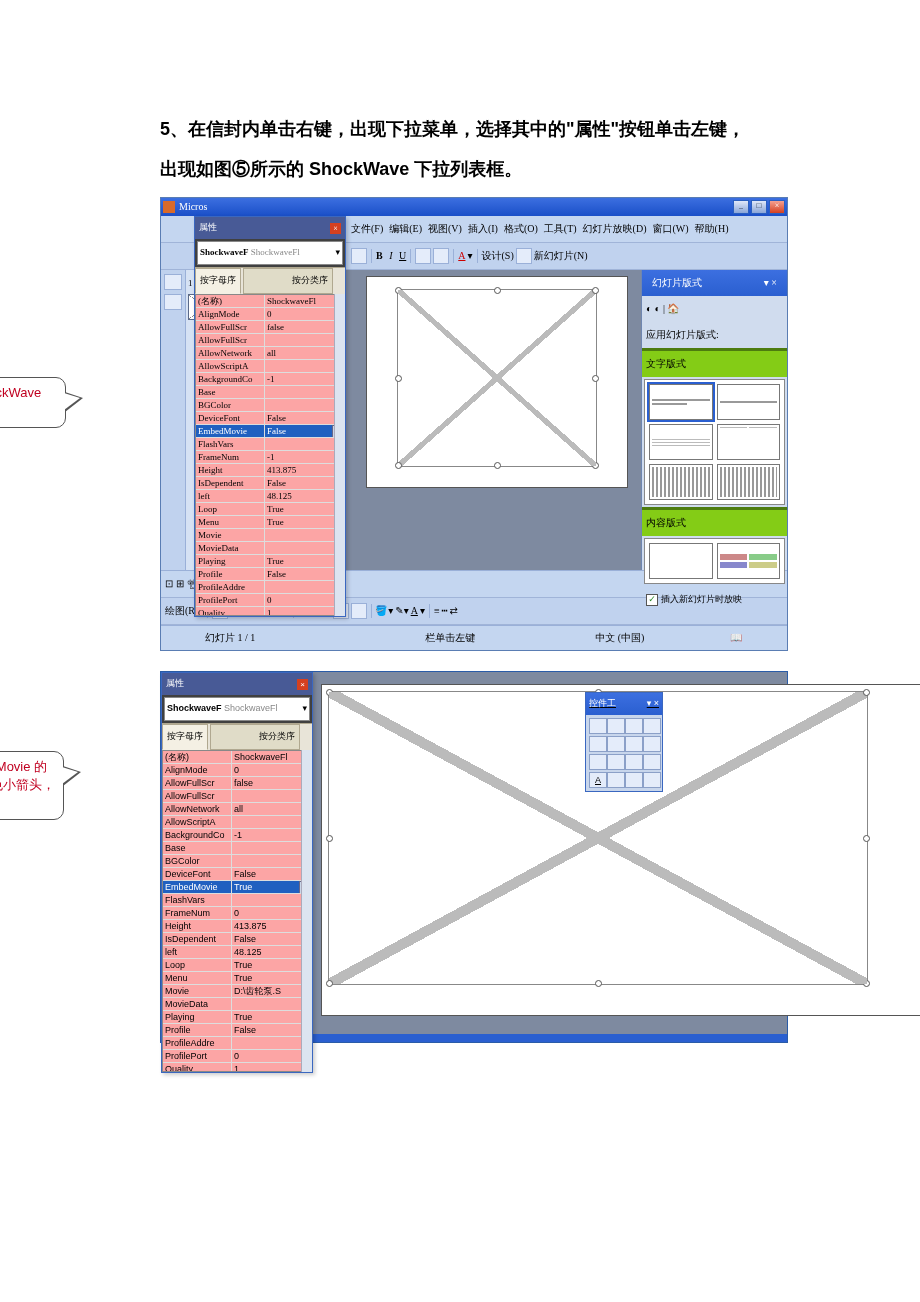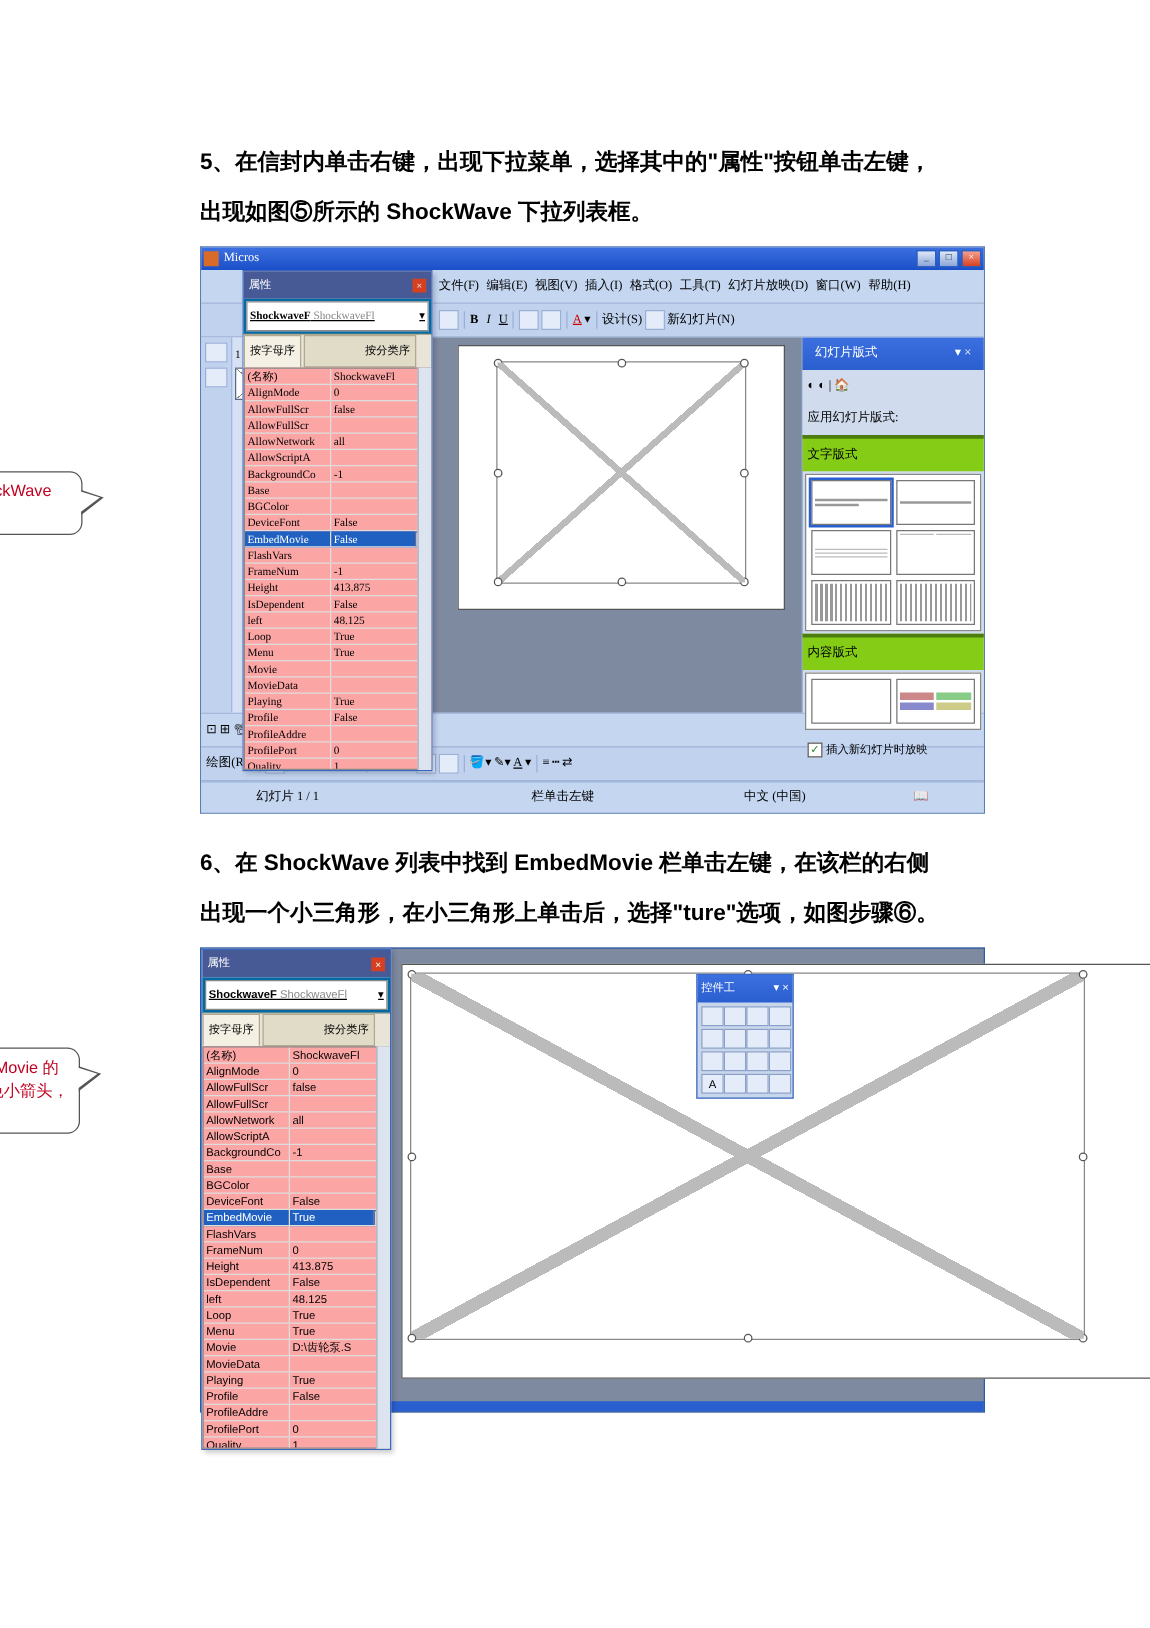--- a/index.html
+++ b/index.html
@@ -24,21 +24,21 @@
   .left-strip .ico { width:16px; height:14px; background:#e4ecfa; border:1px solid #9ab0d8; }
   .thumb-pane { width:32px; background:#d6e2f4; border-right:1px solid #9ab0d8; padding:4px 2px; }
   .thumb-slot { border:1px solid #5a6a8a; background:#fff; position:relative; height:24px; margin-bottom:4px; }
   .thumb-x::before, .thumb-x::after { content:""; position:absolute; inset:0; }
   .thumb-x::before { background:linear-gradient(to bottom right,transparent 49%,#888 49%,#888 51%,transparent 51%); }
   .thumb-x::after  { background:linear-gradient(to bottom left ,transparent 49%,#888 49%,#888 51%,transparent 51%); }
   
   .prop-window { position:absolute; top:0; left:33px; width:150px; background:#e8eef8; border:1px solid #3a67c0; box-shadow:2px 2px 4px rgba(0,0,0,.2); z-index:5; font-size:9px; }
   .prop-header { background:#485a96; color:#fff; padding:1px 4px; display:flex; justify-content:space-between; align-items:center; }
   .prop-header .x { width:11px; height:11px; background:#d54020; color:#fff; text-align:center; line-height:11px; font-size:8px; }
-  .prop-combo { padding:2px; background:#0369a1; border-bottom:1px solid #b0a890;text-decoration:underline; }
+  .prop-combo { padding:2px; background:#404040; border-bottom:1px solid #b0a890; }
   .prop-combo-box { background:#fff; border:1px solid #888; padding:1px 2px; display:flex; justify-content:space-between; align-items:center; }
   .prop-tabs { display:flex; background:#e8e4d8; font-size:9px; }
   .prop-tab { padding:2px 4px; border:1px solid #b0a890; border-bottom-color:#f4f0e4; background:#f4f0e4; margin-right:2px;font-family:Liberation Serif, serif; }
   .prop-tab.inactive { background:#e0dcc8; border-bottom-color:#b0a890;padding-left:48px; }
   .prop-grid { background:#fca5a5; border:1px solid #888; max-height:320px; overflow:hidden; }
   .prop-row { display:flex; border-bottom:1px solid #ddd; height:12px; line-height:12px; }
   .prop-row.sel { background:#2060c0; color:#fff; }
   .prop-k { width:66px; padding-left:2px; border-right:1px solid #ddd; white-space:nowrap; overflow:hidden; }
   .prop-v { flex:1; padding-left:2px; white-space:nowrap; overflow:hidden; position:relative; }
   .prop-v .dd { position:absolute; right:0; top:0; width:10px; height:11px; background:#cad6e8; border:1px solid #668; font-size:7px; text-align:center; line-height:9px; }
@@ -331,21 +331,20 @@
         <div class="statusbar">
           <div style="margin-left:40px;">幻灯片 1 / 1</div>
           <div style="margin-left:130px;">栏单击左键</div>
           <div style="margin-left:80px;">中文 (中国)</div>
           <div style="margin-left:auto;">📖</div>
         </div>
       </div>
     </div>
   </div>
 
-  <div class="para bold">6、在 ShockWave 列表中找到 EmbedMovie 栏单击左键，在该栏的右侧出现一个小三角形，在小三角形上单击后，选择"ture"选项，如图步骤⑥。</div>
 
   <div class="figure" style="margin-left:-124px;">
     <div class="callout" style="left:-120px; top:80px; width:130px;">⑥在 EmbedMovie 的右侧点击黑色小箭头，选择 true。</div>
 
     <div class="fig2-window" style="margin-left:124px; width:626px; height:370px;">
 
       <div class="prop-window" style="left:0;top:0;">
         <div class="prop-header">
           <span>属性</span>
           <span class="x">×</span>
@@ -473,21 +472,21 @@
             <span class="handle" style="right:-3px;top:-3px;"></span>
           <span class="handle" style="left:-3px;bottom:-3px;"></span>
             <span class="handle" style="right:-3px;bottom:-3px;"></span>
           <span class="handle" style="left:50%;top:-3px;margin-left:-3px;"></span>
           <span class="handle" style="left:50%;bottom:-3px;margin-left:-3px;"></span>
           <span class="handle" style="left:-3px;top:50%;margin-top:-3px;"></span>
           <span class="handle" style="right:-3px;top:50%;margin-top:-3px;"></span>
         </div>
       </div>
 
-      <div class="ctrl-toolbox" style="left:396px; top:20px;">
+      <div class="ctrl-toolbox" style="left:424px; top:20px;text-decoration:underline;">
         <div class="ctrl-head">
           <span>控件工</span>
             <span>▾ ×</span>
         </div>
         <div class="ctrl-grid">
           <div class="ctrl-ico"></div>
             <div class="ctrl-ico"></div>
             <div class="ctrl-ico"></div>
             <div class="ctrl-ico"></div>
           <div class="ctrl-ico"></div>

